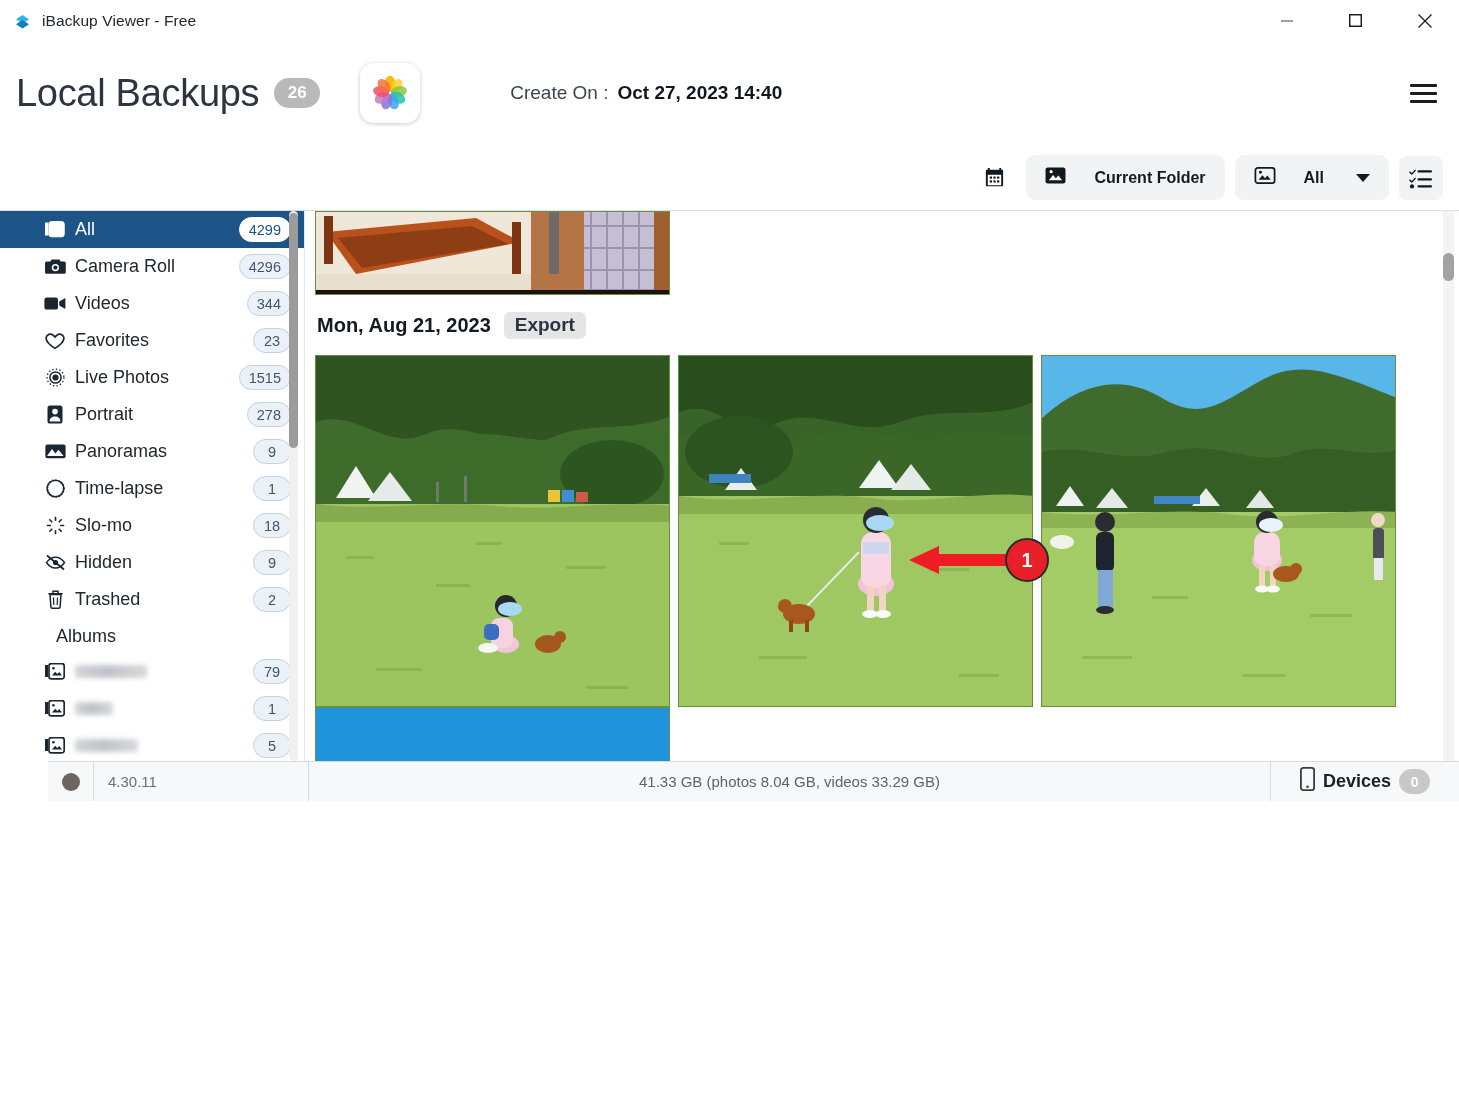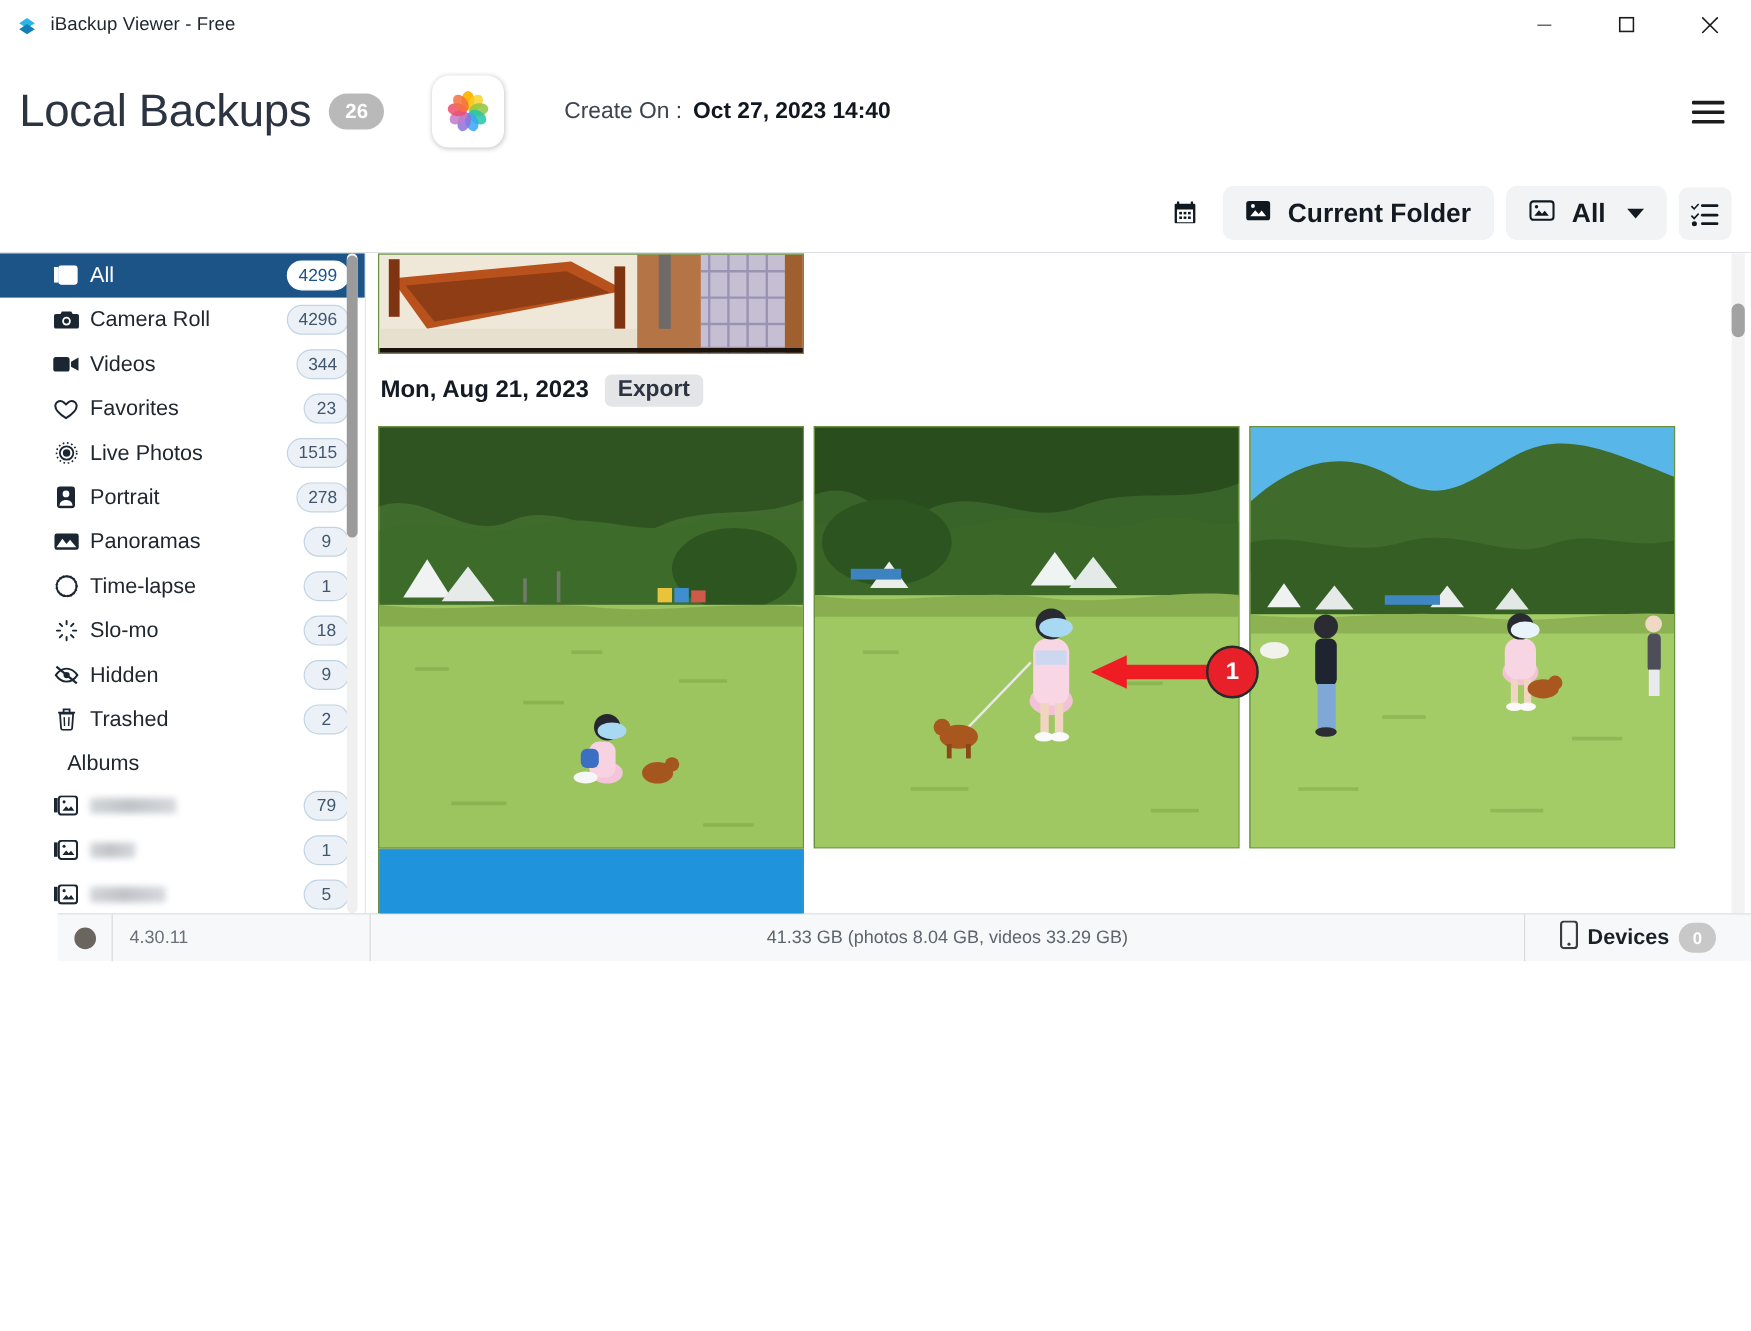--- a/index.html
+++ b/index.html
@@ -62,21 +62,21 @@
     width: 60px; height: 60px; margin-left: 40px;
     border-radius: 14px; background: #ffffff;
     box-shadow: 0 1px 4px rgba(0,0,0,.22);
     display: flex; align-items: center; justify-content: center;
     flex: 0 0 auto;
   }
   .created {
     margin-left: 50px; display: flex; align-items: baseline; gap: 9px;
     font-size: 19px;
   }
-  .created-label { color: #3c4450; font-weight: 400; }
+  .created-label { color: #3c4450; font-weight: 400; margin-left: 40px; }
   .created-value { color: #101720; font-weight: 700; }
   .hamburger {
     margin-left: auto; width: 44px; height: 44px;
     display: flex; flex-direction: column; align-items: center; justify-content: center;
     gap: 5px; cursor: pointer;
   }
   .hamburger span { display:block; width: 27px; height: 3px; background: #1c1c1c; border-radius: 1px; }
 
   
   .toolbar {
@@ -88,22 +88,22 @@
   }
   .tb-icon-btn {
     width: 44px; height: 44px; border-radius: 8px;
     display: flex; align-items: center; justify-content: center;
     background: transparent; border: none; cursor: pointer;
   }
   .tb-icon-btn.filled { background: #f1f3f5; }
   .tb-btn {
     height: 45px; border: none; border-radius: 9px;
     background: #f1f3f5; color: #141a21;
-    display: flex; align-items: center; gap: 14px;
-    padding: 0 19px; font-size: 22px; font-weight: 700;
+    display: flex; align-items: center; gap: 28px;
+    padding: 0 19px; font-size: 16px; font-weight: 700;
     font-family: inherit; cursor: pointer;
   }
   .caret {
     width: 0; height: 0; margin-left: 4px;
     border-left: 7px solid transparent; border-right: 7px solid transparent;
     border-top: 8px solid #141a21;
   }
 
   
   .body { flex: 1; display: flex; min-height: 0; position: relative; }

